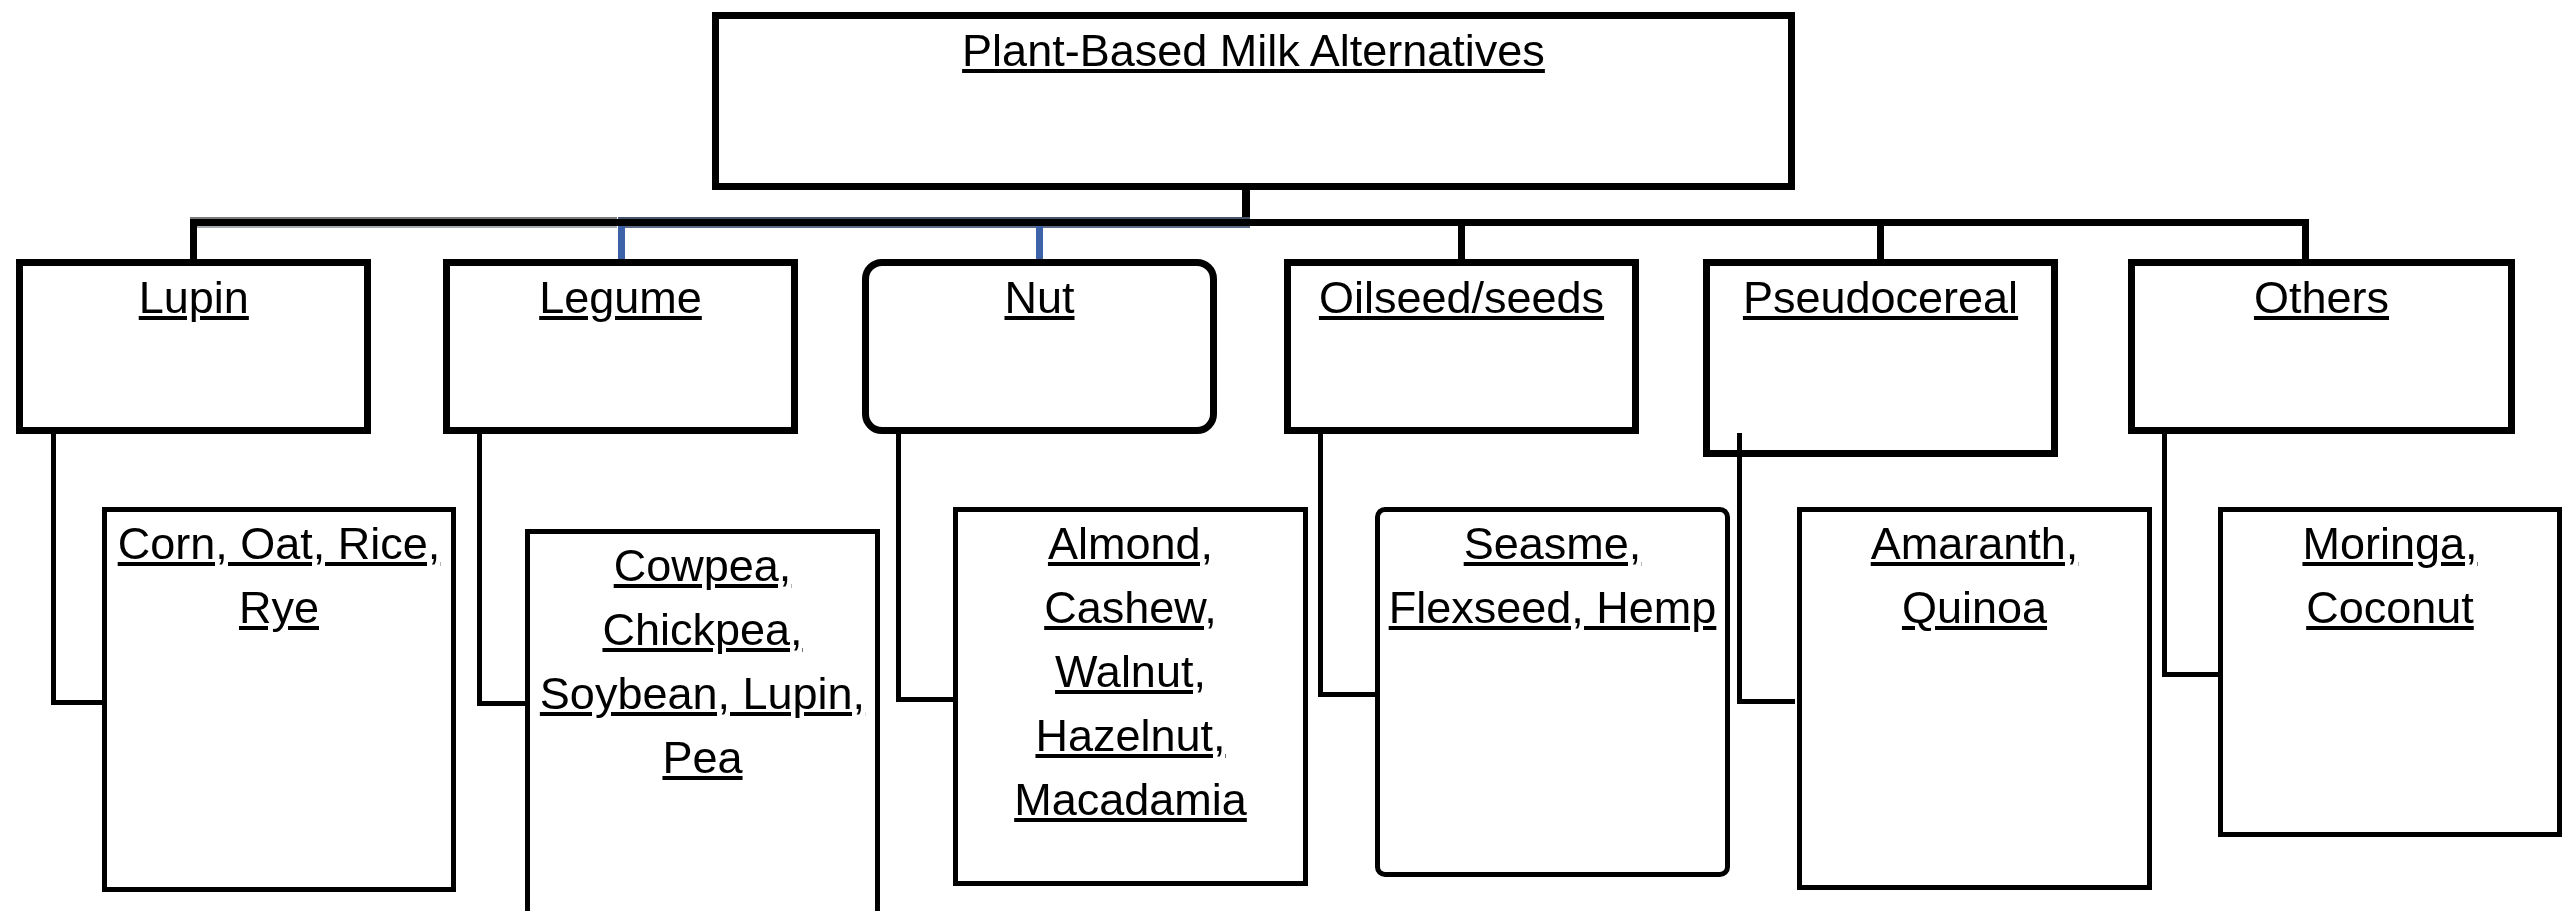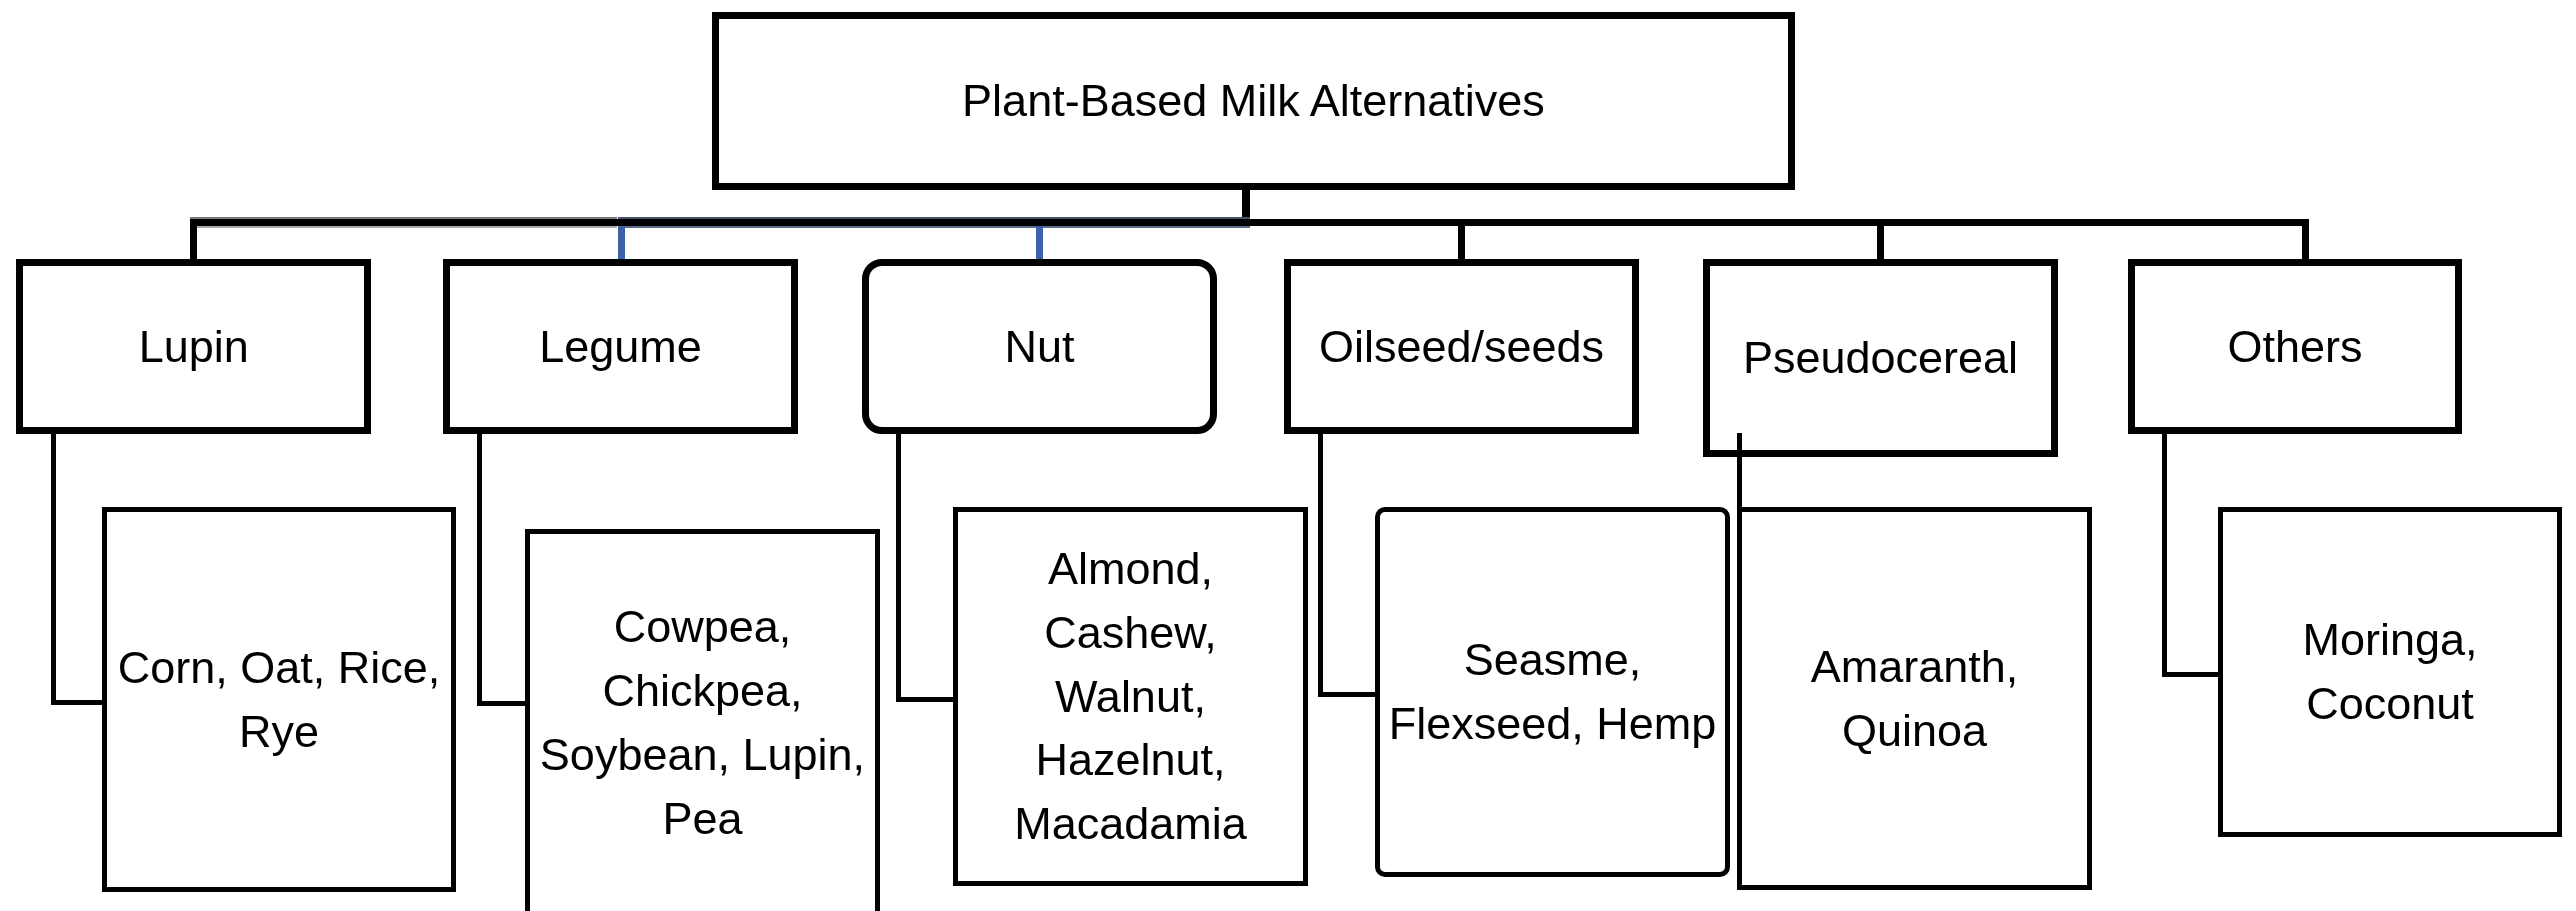--- a/index.html
+++ b/index.html
@@ -11,23 +11,24 @@
     font-family: "Liberation Sans", sans-serif;
     color: #000000;
     overflow: hidden;
   }
   .box {
     position: absolute;
     background: #ffffff;
     border: 7.2px solid #000000;
     box-sizing: border-box;
     display: flex;
-    align-items: center;
+    align-items: flex-start;
     justify-content: center;
     text-align: center;
+    text-decoration: underline;
   }
   .leaf { border-width: 5.4px; }
   .label {
     font-size: 45px;
     line-height: 1.42;
     white-space: pre-line;
     padding: 0 6px;
   }
   .line {
     position: absolute;
@@ -66,21 +67,21 @@
   </div>
   <div class="box" style="left:862px; top:259px; width:355px; height:175px;border-radius:20px;">
     <div class="label">Nut</div>
   </div>
   <div class="box" style="left:1284px; top:259px; width:355px; height:175px;">
     <div class="label">Oilseed/seeds</div>
   </div>
   <div class="box" style="left:1703px; top:259px; width:355px; height:198px;">
     <div class="label">Pseudocereal</div>
   </div>
-  <div class="box" style="left:2128px; top:259px; width:334px; height:175px;">
+  <div class="box" style="left:2128px; top:259px; width:387px; height:175px;">
     <div class="label">Others</div>
   </div>
 
   <div class="line" style="left:51px; top:433px; width:5.4px; height:272px;"></div>
   <div class="line" style="left:51px; top:700px; width:52px; height:5.4px;"></div>
 
   <div class="line" style="left:477px; top:433px; width:5.4px; height:273px;"></div>
   <div class="line" style="left:477px; top:701px; width:48px; height:5.4px;"></div>
 
   <div class="line" style="left:896px; top:433px; width:5.4px; height:269px;"></div>
@@ -109,21 +110,21 @@
     <div class="label">Almond,
 Cashew,
 Walnut,
 Hazelnut,
 Macadamia</div>
   </div>
   <div class="box leaf" style="left:1375px; top:507px; width:355px; height:370px;border-radius:10px;">
     <div class="label">Seasme,
 Flexseed, Hemp</div>
   </div>
-  <div class="box leaf" style="left:1737px; top:507px; width:355px; height:383px;">
+  <div class="box leaf" style="left:1797px; top:507px; width:355px; height:383px;">
     <div class="label">Amaranth,
 Quinoa</div>
   </div>
   <div class="box leaf" style="left:2218px; top:507px; width:344px; height:330px;">
     <div class="label">Moringa,
 Coconut</div>
   </div>
 
 </div>
 

